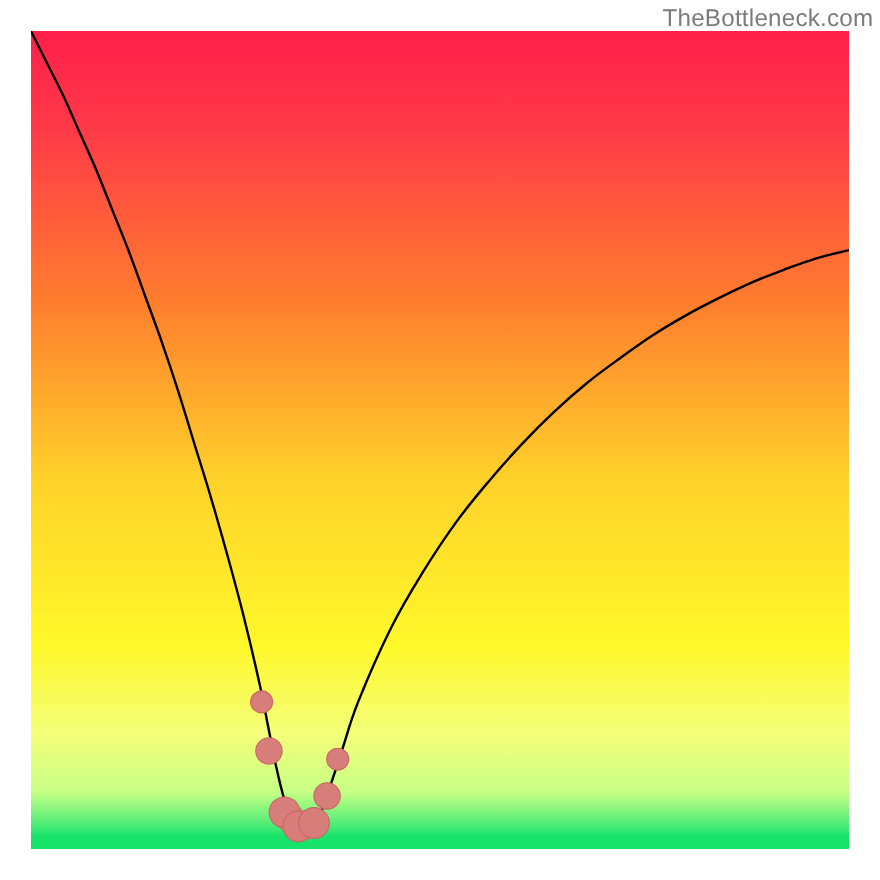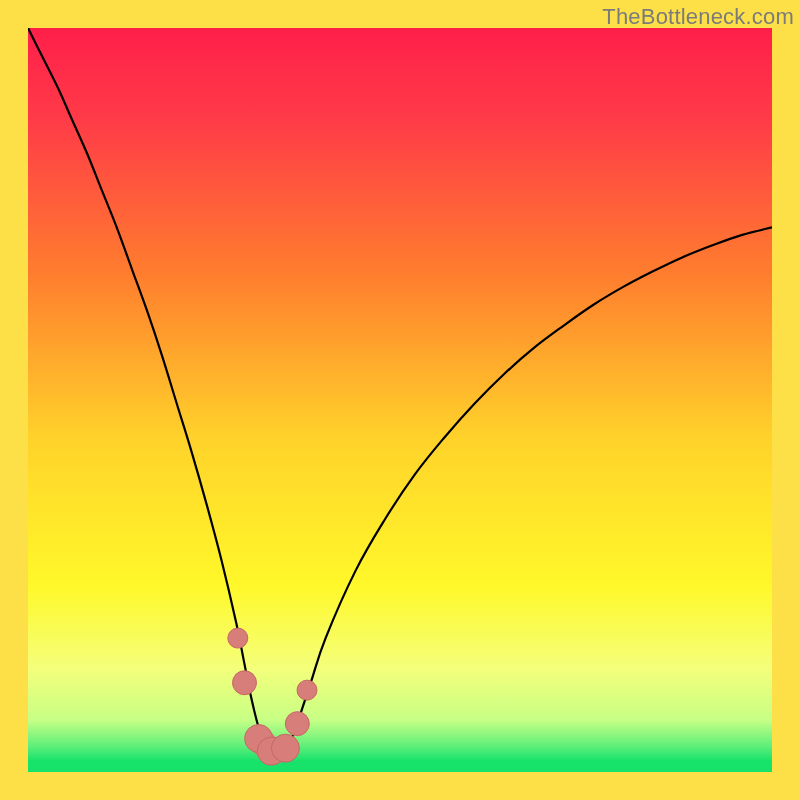--- a/index.html
+++ b/index.html
@@ -9,21 +9,21 @@
     height: 800px;
     overflow: hidden;
     background: #000;
     font-family: Arial, Helvetica, sans-serif;
   }
   .frame {
     position: absolute;
     top: 0; left: 0;
     width: 800px;
     height: 800px;
-    background: #fde047;
+    background: #ffffff;
   }
   .plot {
     position: absolute;
     top: 28px;
     left: 28px;
     width: 744px;
     height: 744px;
     overflow: hidden;
   }
   .watermark {

